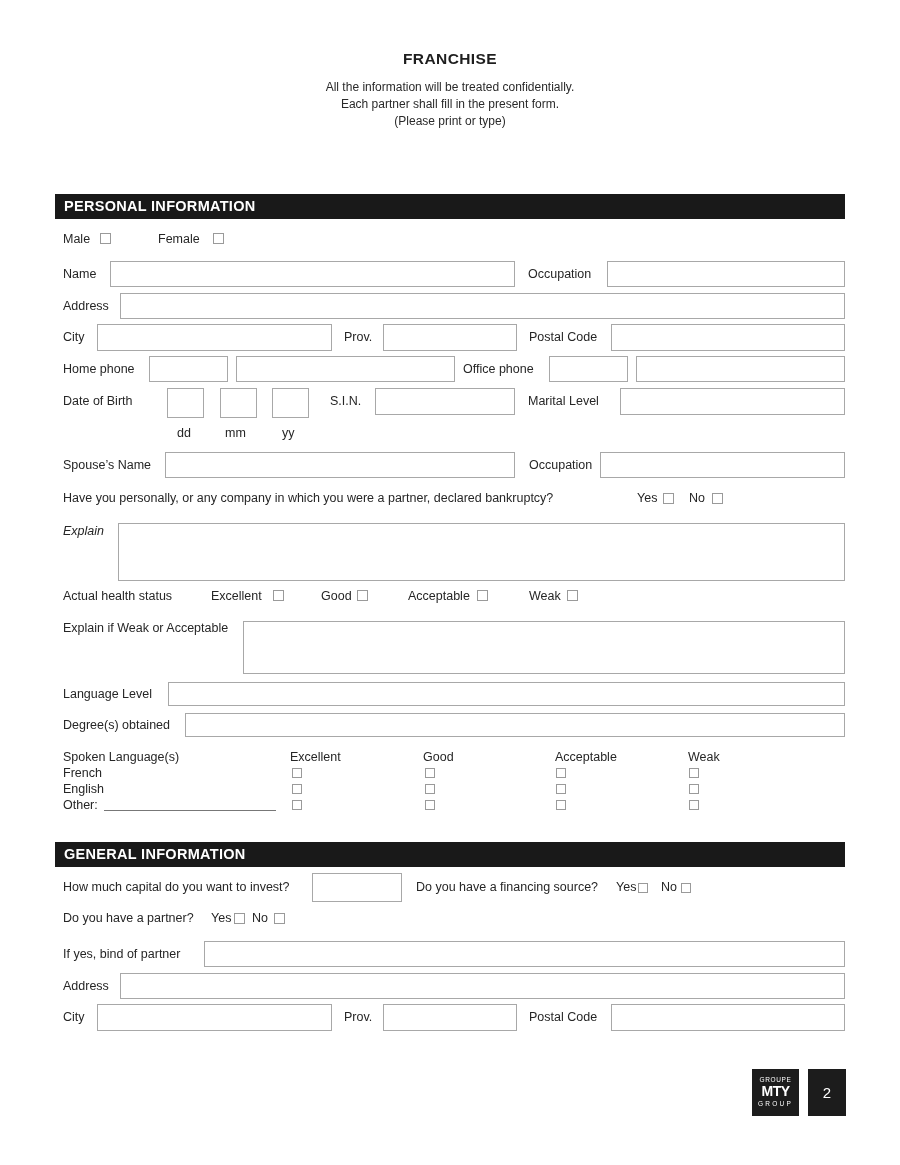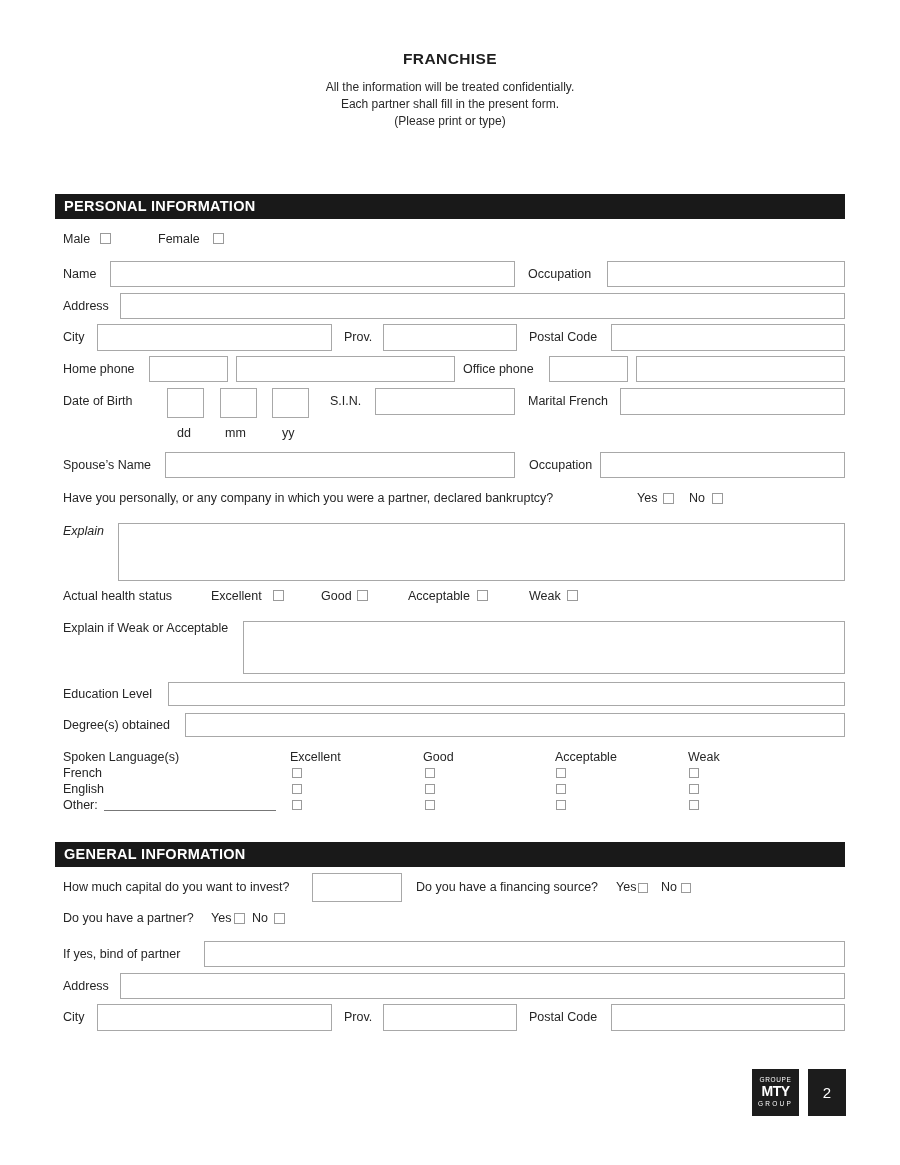--- a/index.html
+++ b/index.html
@@ -73,21 +73,21 @@
   <span class="lbl" style="left:463px;top:362px;">Office phone</span>
   <input class="inp" style="left: 549px; top: 356px; width: 79px; height: 26px;">
   <input class="inp" style="left: 636px; top: 356px; width: 209px; height: 26px;">
 
   <span class="lbl" style="left:63px;top:394px;">Date of Birth</span>
   <input class="inp" style="left: 167px; top: 388px; width: 37px; height: 30px;">
   <input class="inp" style="left: 220px; top: 388px; width: 37px; height: 30px;">
   <input class="inp" style="left: 272px; top: 388px; width: 37px; height: 30px;">
   <span class="lbl" style="left:330px;top:394px;">S.I.N.</span>
   <input class="inp" style="left: 375px; top: 388px; width: 140px; height: 27px;">
-  <span class="lbl" style="left:528px;top:394px;">Marital French</span>
+  <span class="lbl" style="left:528px;top:394px;">Marital Level</span>
   <input class="inp" style="left: 620px; top: 388px; width: 225px; height: 27px;">
   <span class="lbl" style="left:177px;top:426px;">dd</span>
   <span class="lbl" style="left:225px;top:426px;">mm</span>
   <span class="lbl" style="left:282px;top:426px;">yy</span>
 
   <span class="lbl" style="left:63px;top:458px;">Spouse’s Name</span>
   <input class="inp" style="left: 165px; top: 452px; width: 350px; height: 26px;">
   <span class="lbl" style="left:529px;top:458px;">Occupation</span>
   <input class="inp" style="left: 600px; top: 452px; width: 245px; height: 26px;">
 
@@ -106,21 +106,21 @@
   <span class="lbl" style="left:321px;top:589px;">Good</span>
   <span class="cb" style="left:357px;top:590px;"></span>
   <span class="lbl" style="left:408px;top:589px;">Acceptable</span>
   <span class="cb" style="left:477px;top:590px;"></span>
   <span class="lbl" style="left:529px;top:589px;">Weak</span>
   <span class="cb" style="left:567px;top:590px;"></span>
 
   <span class="lbl" style="left:63px;top:621px;">Explain if Weak or Acceptable</span>
   <textarea class="inp" style="left: 243px; top: 621px; width: 602px; height: 53px;"></textarea>
 
-  <span class="lbl" style="left:63px;top:687px;">Education Level</span>
+  <span class="lbl" style="left:63px;top:687px;">Language Level</span>
   <input class="inp" style="left: 168px; top: 682px; width: 677px; height: 24px;">
 
   <span class="lbl" style="left:63px;top:718px;">Degree(s) obtained</span>
   <input class="inp" style="left: 185px; top: 713px; width: 660px; height: 24px;">
 
   <span class="lbl" style="left:63px;top:750px;">Spoken Language(s)</span>
   <span class="lbl" style="left:290px;top:750px;">Excellent</span>
   <span class="lbl" style="left:423px;top:750px;">Good</span>
   <span class="lbl" style="left:555px;top:750px;">Acceptable</span>
   <span class="lbl" style="left:688px;top:750px;">Weak</span>

